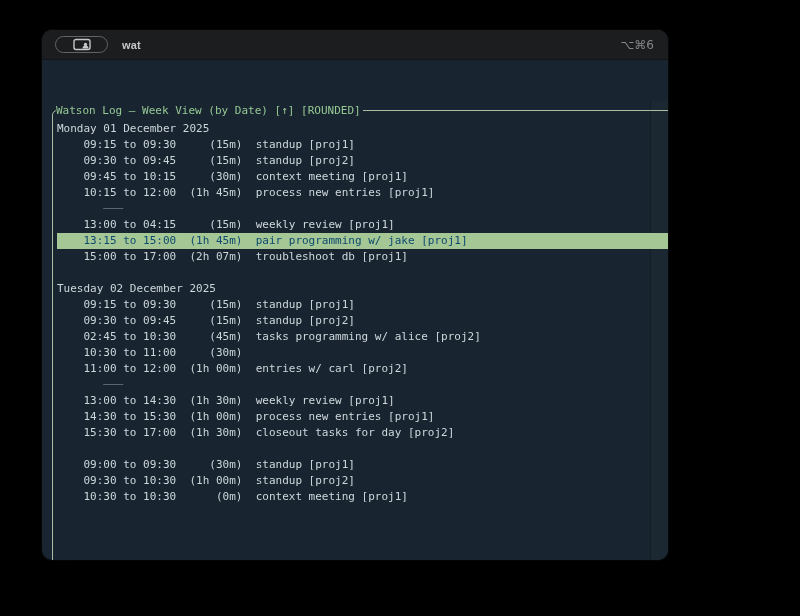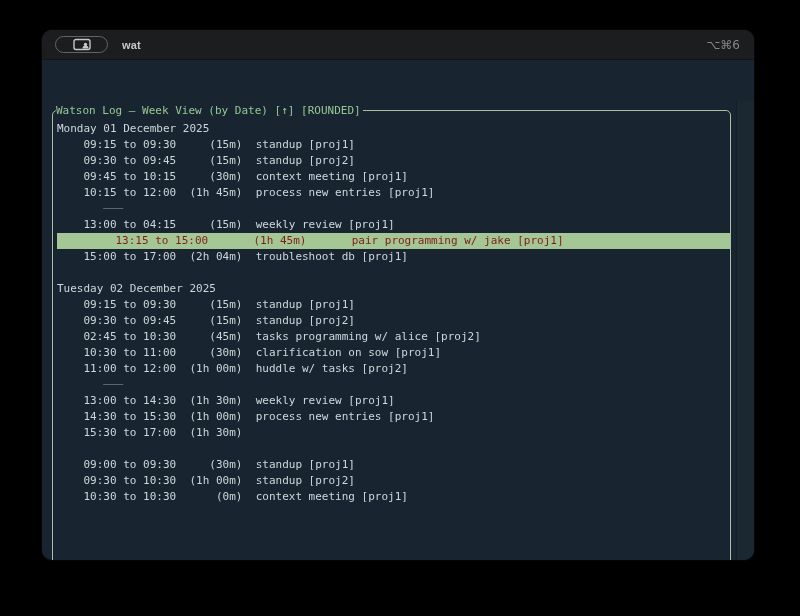--- a/index.html
+++ b/index.html
@@ -6,21 +6,21 @@
   html, body { width: 800px; height: 616px; }
   body {
     background: #000000;
     font-family: "DejaVu Sans Mono", monospace;
     overflow: hidden;
     position: relative;
   }
   .window {
     position: absolute;
     left: 42px; top: 30px;
-    width: 712px; height: 530px;
+    width: 626px; height: 530px;
     background: #18242f;
     border-radius: 10px;
     overflow: hidden;
     box-shadow: 0 6px 24px rgba(0,0,0,0.6), 0 0 0 1px rgba(255,255,255,0.04);
   }
   
   .titlebar {
     height: 30px;
     background: #1c1d1f;
     border-bottom: 1px solid #10151a;
@@ -97,22 +97,21 @@
   .row { height: 16px; white-space: pre; display: flex; }
   .row.day-header { color: #ced7dc; }
   .row .ind  { width: 4ch; flex: none; }
   .row .time { width: 14ch; flex: none; text-align: right; }
   .row .dur  { width: 10ch; flex: none; text-align: right; }
   .row .desc { padding-left: 2ch; white-space: pre; }
   .row.sep { color: #5d6e77; }
   .row.sep .sep-glyph { margin-left: 7ch; }
   .row.entry.highlight {
     background: #a5c695;
-    color: #7f1d1d;
-    gap: 32px;
+    color: #0c4a6e;
   }
   .footer {
     position: absolute;
     top: 476px;
     right: 17px;
     height: 16px;
     white-space: pre;
     z-index: 6;
   }
   .footer .key { color: #79b093; }
@@ -143,32 +142,32 @@
       <span class="panel-title">Watson Log – Week View (by Date) [↑] [ROUNDED]</span>
       <div class="rows" id="rows">
           <div class="row day-header"><span>Monday 01 December 2025</span></div>
           <div class="row entry"><span class="ind"></span><span class="time">09:15 to 09:30</span><span class="dur">(15m)</span><span class="desc">standup [proj1]</span></div>
           <div class="row entry"><span class="ind"></span><span class="time">09:30 to 09:45</span><span class="dur">(15m)</span><span class="desc">standup [proj2]</span></div>
           <div class="row entry"><span class="ind"></span><span class="time">09:45 to 10:15</span><span class="dur">(30m)</span><span class="desc">context meeting [proj1]</span></div>
           <div class="row entry"><span class="ind"></span><span class="time">10:15 to 12:00</span><span class="dur">(1h 45m)</span><span class="desc">process new entries [proj1]</span></div>
           <div class="row sep"><span class="sep-glyph">───</span></div>
           <div class="row entry"><span class="ind"></span><span class="time">13:00 to 04:15</span><span class="dur">(15m)</span><span class="desc">weekly review [proj1]</span></div>
           <div class="row entry highlight"><span class="ind"></span><span class="time">13:15 to 15:00</span><span class="dur">(1h 45m)</span><span class="desc">pair programming w/ jake [proj1]</span></div>
-          <div class="row entry"><span class="ind"></span><span class="time">15:00 to 17:00</span><span class="dur">(2h 04m)</span><span class="desc">troubleshoot db [proj1]</span></div>
+          <div class="row entry"><span class="ind"></span><span class="time">15:00 to 17:00</span><span class="dur">(2h 07m)</span><span class="desc">troubleshoot db [proj1]</span></div>
           <div class="row blank"></div>
           <div class="row day-header"><span>Tuesday 02 December 2025</span></div>
           <div class="row entry"><span class="ind"></span><span class="time">09:15 to 09:30</span><span class="dur">(15m)</span><span class="desc">standup [proj1]</span></div>
           <div class="row entry"><span class="ind"></span><span class="time">09:30 to 09:45</span><span class="dur">(15m)</span><span class="desc">standup [proj2]</span></div>
           <div class="row entry"><span class="ind"></span><span class="time">02:45 to 10:30</span><span class="dur">(45m)</span><span class="desc">tasks programming w/ alice [proj2]</span></div>
-          <div class="row entry"><span class="ind"></span><span class="time">10:30 to 11:00</span><span class="dur">(30m)</span><span class="desc">clarification on sow [proj1]</span></div>
-          <div class="row entry"><span class="ind"></span><span class="time">11:00 to 12:00</span><span class="dur">(1h 00m)</span><span class="desc">huddle w/ tasks [proj2]</span></div>
+          <div class="row entry"><span class="ind"></span><span class="time">10:30 to 11:00</span><span class="dur">(30m)</span></div>
+          <div class="row entry"><span class="ind"></span><span class="time">11:00 to 12:00</span><span class="dur">(1h 00m)</span><span class="desc">entries w/ carl [proj2]</span></div>
           <div class="row sep"><span class="sep-glyph">───</span></div>
           <div class="row entry"><span class="ind"></span><span class="time">13:00 to 14:30</span><span class="dur">(1h 30m)</span><span class="desc">weekly review [proj1]</span></div>
           <div class="row entry"><span class="ind"></span><span class="time">14:30 to 15:30</span><span class="dur">(1h 00m)</span><span class="desc">process new entries [proj1]</span></div>
-          <div class="row entry"><span class="ind"></span><span class="time">15:30 to 17:00</span><span class="dur">(1h 30m)</span></div>
+          <div class="row entry"><span class="ind"></span><span class="time">15:30 to 17:00</span><span class="dur">(1h 30m)</span><span class="desc">closeout tasks for day [proj2]</span></div>
           <div class="row blank"></div>
           <div class="row entry"><span class="ind"></span><span class="time">09:00 to 09:30</span><span class="dur">(30m)</span><span class="desc">standup [proj1]</span></div>
           <div class="row entry"><span class="ind"></span><span class="time">09:30 to 10:30</span><span class="dur">(1h 00m)</span><span class="desc">standup [proj2]</span></div>
           <div class="row entry"><span class="ind"></span><span class="time">10:30 to 10:30</span><span class="dur">(0m)</span><span class="desc">context meeting [proj1]</span></div>
         </div>
     </div>
 
     <div class="scroll-thumb"></div>
 
     <div class="footer"><span class="key">(?)</span><span> </span><span class="label">for help</span></div>

